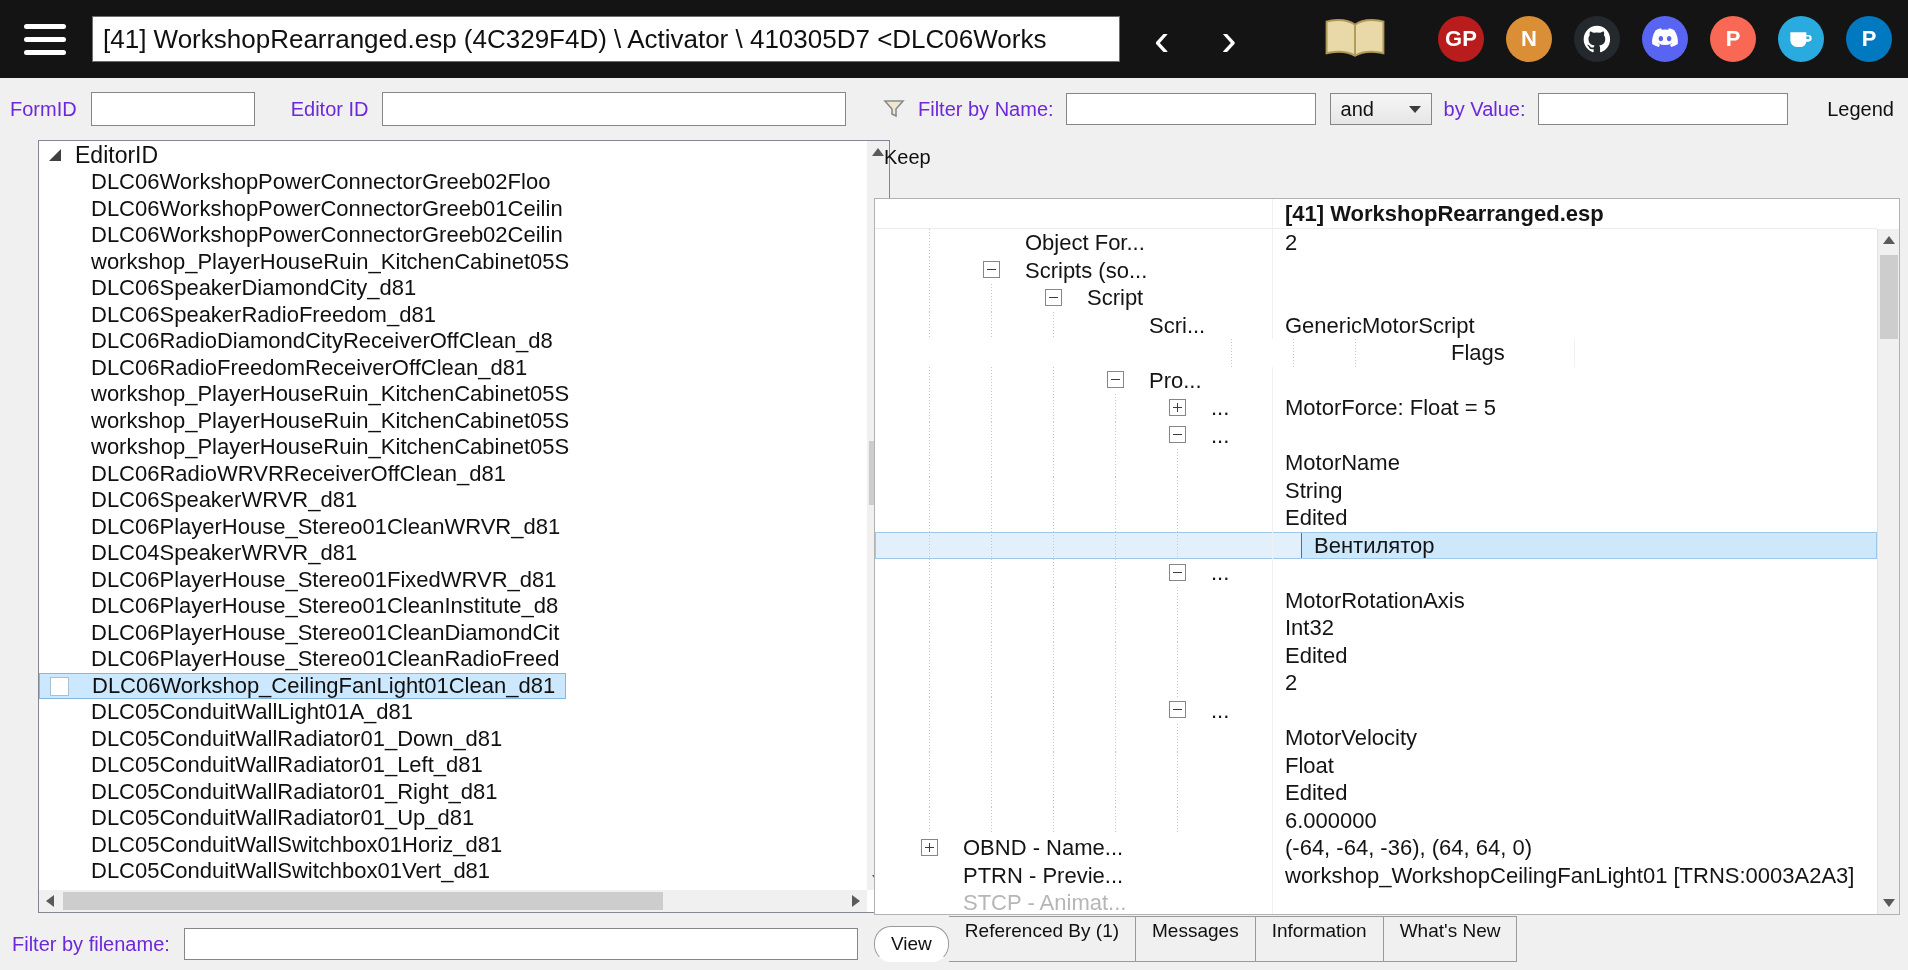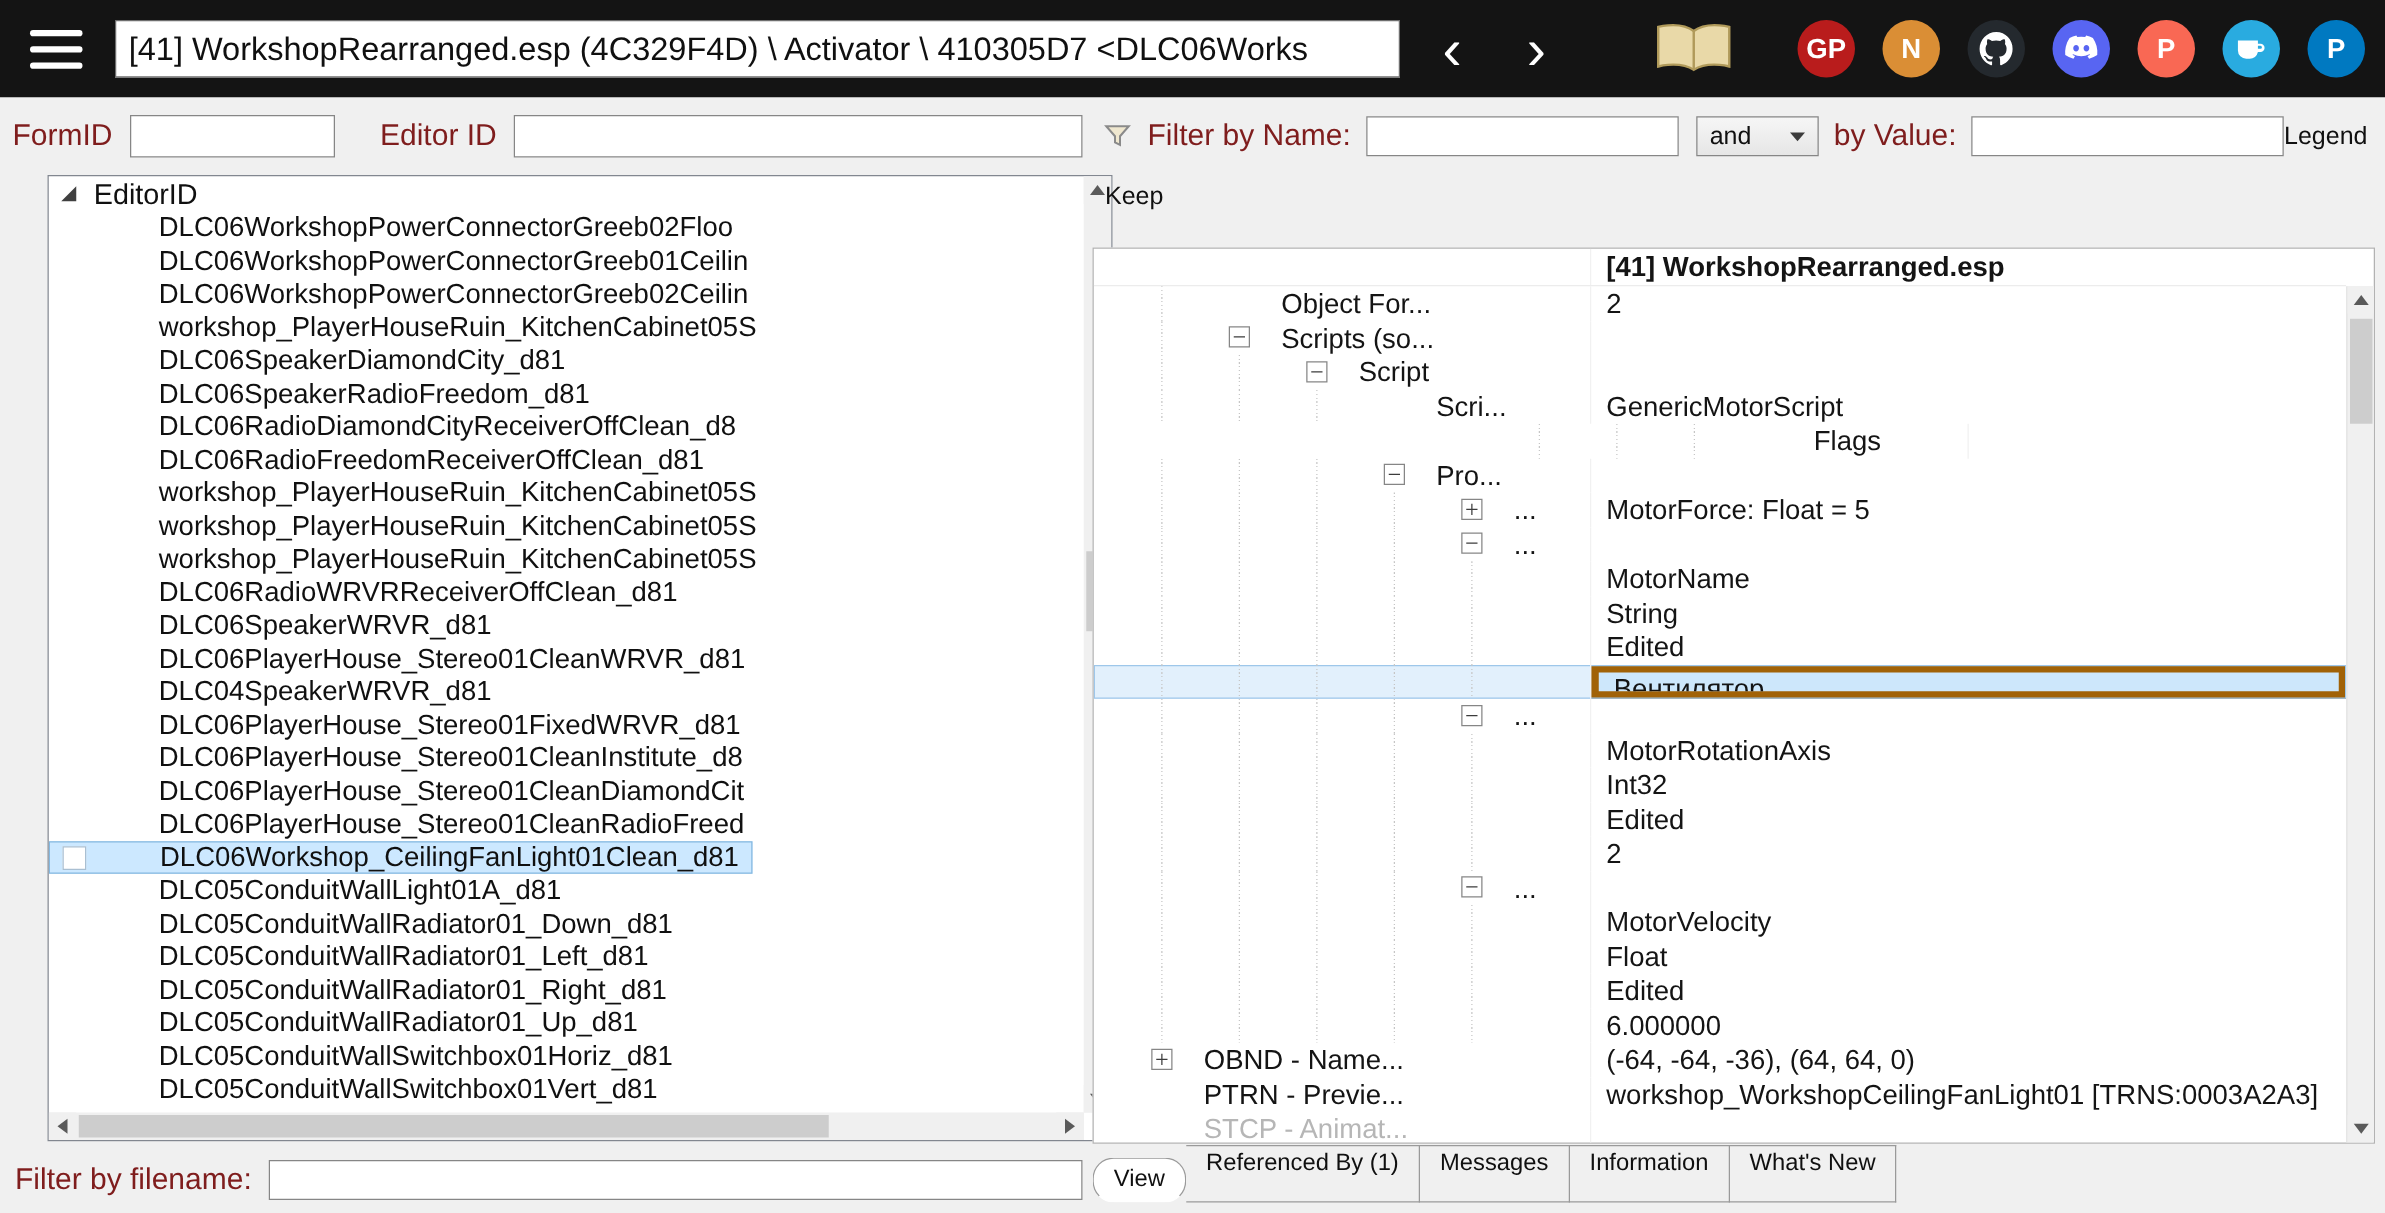--- a/index.html
+++ b/index.html
@@ -14,36 +14,36 @@
   .navarrows{display:flex;gap:52px;margin-left:34px;color:#fff;}
   .navbtn{font-size:46px;line-height:46px;cursor:pointer;user-select:none;}
   .iconrow{margin-left:auto;margin-right:16px;display:flex;gap:22px;align-items:center;}
   .tbicon{width:46px;height:46px;border-radius:50%;display:flex;align-items:center;justify-content:center;font-size:22px;font-weight:bold;overflow:hidden;}
   .tbicon svg{width:32px;height:32px;}
   .tbicon.book{width:66px;border-radius:0;}
   .tbicon.book svg{width:62px;height:42px;}
 
   
   .main{position:absolute;top:78px;left:0;right:0;bottom:0;background:#f0f0f0;}
-  .lbl{font-size:24px;color:#7f1d1d;white-space:nowrap;}
+  .lbl{font-size:20px;color:#6d28d9;white-space:nowrap;}
   .txt{height:34px;border:1px solid #868686;background:#fff;font-size:20px;padding:0 8px;font-family:"Liberation Sans",sans-serif;}
 
   
   .left{position:absolute;left:0;top:0;width:866px;bottom:0;}
   .idrow{position:absolute;left:0;top:0;height:62px;width:100%;display:flex;align-items:center;}
   .idrow .lbl.first{margin-left:10px;}
   .idrow .txt.formid{width:164px;margin-left:14px;}
   .idrow .lbl.second{margin-left:36px;}
   .idrow .txt.editorid{width:464px;margin-left:14px;}
 
   .treebox{position:absolute;left:8px;top:62px;width:852px;bottom:57px;background:#fff;border:1px solid #828790;overflow:hidden;margin-left:30px;}
   .treeroot{height:28px;line-height:28px;font-size:23px;padding-left:36px;position:relative;color:#101010;}
   .rootglyph{position:absolute;left:10px;top:8px;width:0;height:0;border-left:12px solid transparent;border-bottom:12px solid #404040;}
   .listitems{position:absolute;top:28px;left:0;right:22px;bottom:22px;overflow:hidden;}
-  .item{height:26.5px;line-height:26.5px;font-size:22px;padding-left:88px;white-space:nowrap;color:#101010;position:relative;}
+  .item{height:26.5px;line-height:26.5px;font-size:22px;padding-left:52px;white-space:nowrap;color:#101010;position:relative;}
   .item.sel{display:inline-block;background:#cce8ff;border:1px solid #84b8e0;padding-right:10px;height:26.5px;line-height:24.5px;}
   .item.sel::before{content:"";position:absolute;left:10px;top:3px;width:17px;height:17px;background:#fff;border:1px solid #a9bfd2;}
 
   
   .vscroll{position:absolute;top:0;right:0;width:22px;bottom:22px;background:#f0f0f0;}
   .hscroll{position:absolute;left:0;right:22px;bottom:0;height:22px;background:#f0f0f0;}
   .sbtn{position:absolute;width:22px;height:22px;background:#f0f0f0;}
   .tri{width:0;height:0;position:absolute;}
   .tri.up{left:5px;top:7px;border-left:6px solid transparent;border-right:6px solid transparent;border-bottom:8px solid #5a5a5a;}
   .tri.down{left:5px;top:7px;border-left:6px solid transparent;border-right:6px solid transparent;border-top:8px solid #5a5a5a;}
@@ -71,21 +71,21 @@
   .cb{width:19px;height:19px;border:1px solid #707070;background:#fff;margin-right:8px;flex:none;}
 
   .grid{position:absolute;left:2px;top:120px;right:8px;bottom:55px;background:#fff;border:1px solid #b2b2b2;overflow:hidden;}
   .grows{position:absolute;left:0;top:0;right:22px;bottom:0;overflow:hidden;}
   .grow{display:flex;height:27.5px;line-height:27.5px;font-size:22px;color:#141414;justify-content:center;}
   .grow.gheader{height:30px;line-height:30px;border-bottom:1px solid #ececec;}
   .grow.gheader .gval{font-weight:bold;}
   .gtree{width:398px;flex:none;position:relative;white-space:nowrap;overflow:hidden;border-right:1px solid #f1f1f1;}
   .gval{flex:1;padding-left:12px;white-space:nowrap;overflow:hidden;}
   .grow.sel{background:#e2f0fc;outline:1px solid #9ec7ea;outline-offset:-1px;}
-  .grow.sel .gval{background:#cde7fb;border:6px solid #a16207;line-height:25.5px;}
+  .grow.sel .gval{background:#cde7fb;border:1px solid #a16207;line-height:25.5px;margin-left:28px;}
   .grow.gray{color:#b6b6b6;}
   .exp{width:17px;height:17px;border:1px solid #868686;background:#fff;display:inline-block;vertical-align:middle;position:relative;margin-right:25px;margin-top:-4px;}
   .exp::before{content:"";position:absolute;left:3px;right:3px;top:7px;height:1px;background:#3c3c3c;}
   .exp.plus::after{content:"";position:absolute;top:3px;bottom:3px;left:7px;width:1px;background:#3c3c3c;}
   .gvscroll{position:absolute;top:30px;right:0;width:22px;bottom:0;background:#f0f0f0;border-left:1px solid #e2e2e2;}
 
   .tabs{position:absolute;left:2px;bottom:8px;height:36px;display:flex;align-items:flex-end;}
   .tab{height:46px;line-height:28px;padding:0 16px;font-size:19px;border:1px solid #9a9a9a;border-left-width:0;background:#f0f0f0;color:#101010;cursor:pointer;white-space:nowrap;}
   .tab:first-child{border-left-width:1px;border-radius:17px;}
   .tab.active{background:#fff;height:36px;line-height:34px;border-bottom-color:#fff;}

